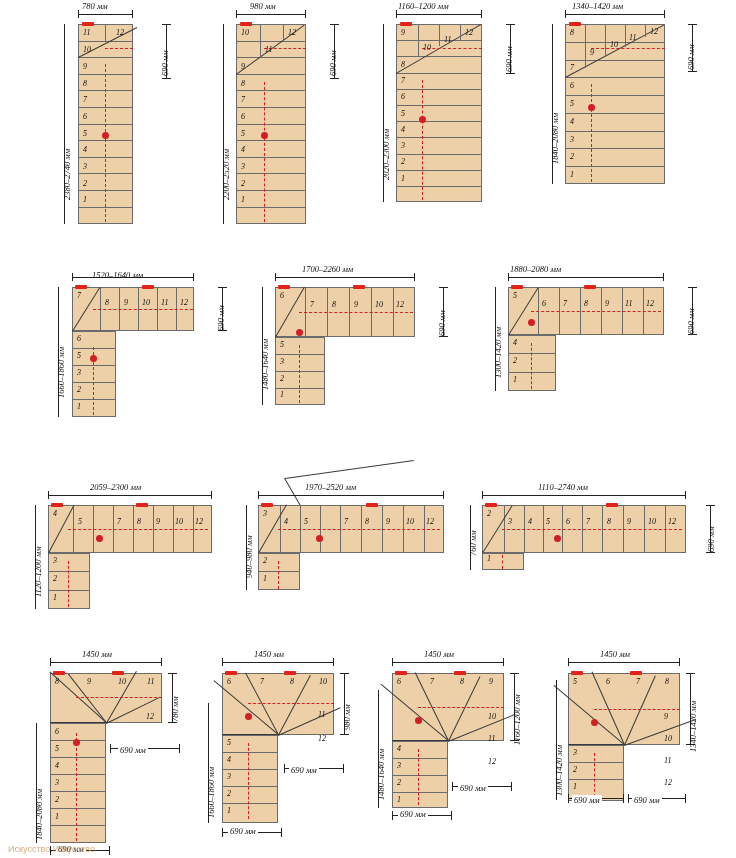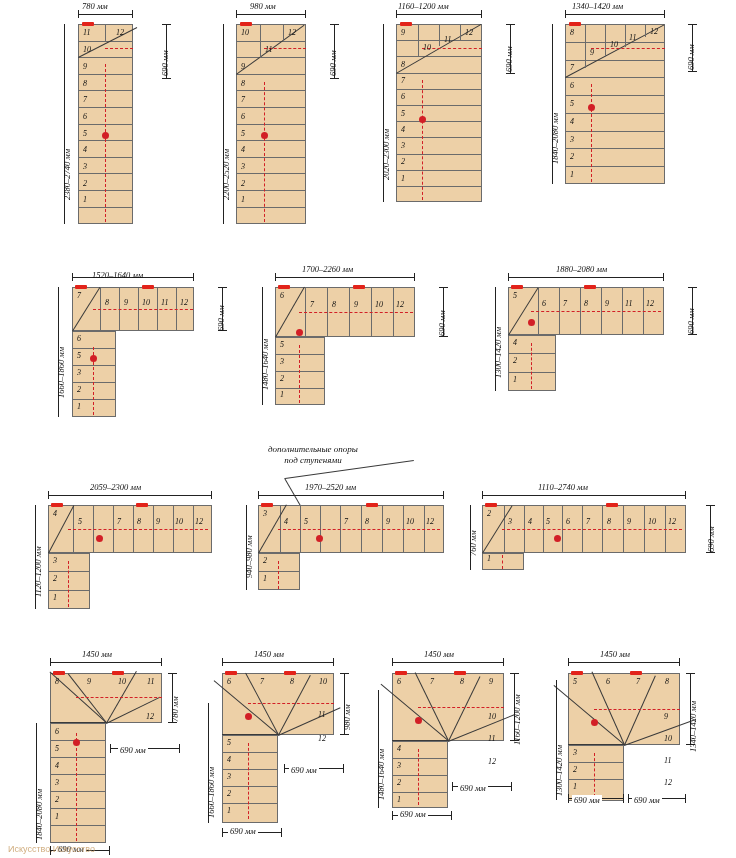--- a/index.html
+++ b/index.html
@@ -403,32 +403,30 @@
     <span class="num" style="left:97px;top:13px;">9</span>
     <span class="num" style="left:117px;top:13px;">11</span>
     <span class="num" style="left:138px;top:13px;">12</span>
     <span class="num" style="left:5px;top:52px;">4</span>
     <span class="num" style="left:5px;top:70px;">2</span>
     <span class="num" style="left:5px;top:89px;">1</span>
   </div>
   <div class="arrowline" style="left:508px;top:277px;width:156px;"></div>
   <div class="tick" style="left:508px;top:273px;width:1px;height:8px;"></div>
   <div class="tick" style="left:663px;top:273px;width:1px;height:8px;"></div>
-  <span class="dim" style="left:556px;top:264px;">1880–2080 мм</span>
+  <span class="dim" style="left:510px;top:264px;">1880–2080 мм</span>
   <div class="arrowline" style="left:495px;top:287px;width:1px;height:104px;background:#222;"></div>
   <span class="dim vert" style="left:493px;top:378px;">1300–1420 мм</span>
   <div class="abs" style="left:670px;top:287px;width:30px;height:48px;">
     <div class="arrowline" style="left:22px;top:0;width:1px;height:48px;background:#222;"></div>
     <div class="tick" style="left:18px;top:0;width:9px;height:1px;"></div>
     <div class="tick" style="left:18px;top:47px;width:9px;height:1px;"></div>
   </div>
   <span class="dim vert" style="left:686px;top:334px;">690 мм</span>
 
-  <div class="caption" style="left:228px;top:444px;width:170px;white-space:pre-line;">дополнительные опоры
-под ступенями</div>
   <div class="leader" style="left:285px;top:478px;width:130px;transform:rotate(-8deg);"></div>
   <div class="leader" style="left:285px;top:478px;width:40px;transform:rotate(60deg);"></div>
 
   <div class="abs" style="left:48px;top:505px;width:164px;height:104px;">
     <div class="stair" style="left:0;top:0;width:164px;height:48px;"></div>
     <div class="stair" style="left:0;top:48px;width:42px;height:56px;"></div>
     <div class="stepline" style="left:25px;top:0;width:1px;height:48px;"></div>
     <div class="stepline" style="left:45px;top:0;width:1px;height:48px;"></div>
     <div class="stepline" style="left:65px;top:0;width:1px;height:48px;"></div>
     <div class="stepline" style="left:85px;top:0;width:1px;height:48px;"></div>

